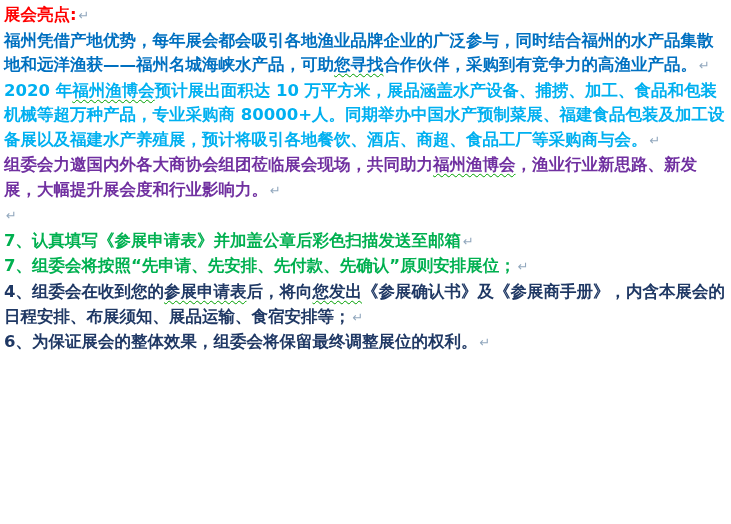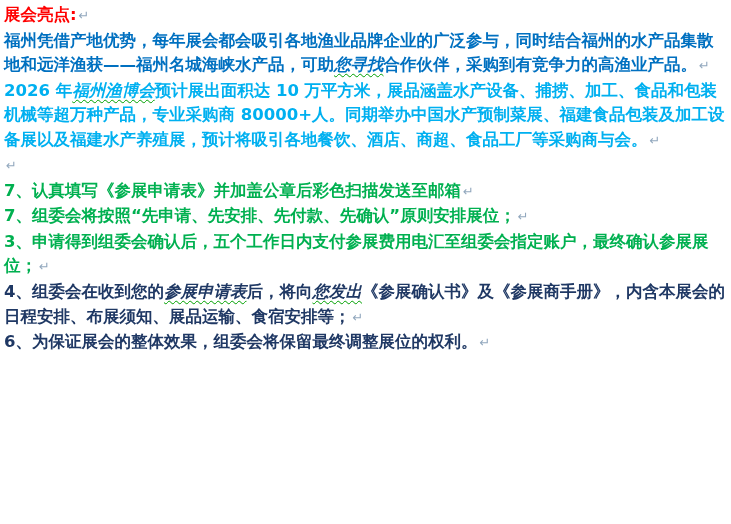--- a/index.html
+++ b/index.html
@@ -25,35 +25,34 @@
     font-weight: bold;
     white-space: normal;
     word-break: break-all;
   }
   .wavy {
     text-decoration: underline;
     text-decoration-style: wavy;
     text-decoration-color: #00a000;
     text-decoration-thickness: 1px;
     text-underline-offset: 3px;
-    font-style: italic;
   }
   .pilcrow {
     font-size: 13px;
     font-weight: normal;
     margin-left: 2px;
     vertical-align: baseline;
   }
 </style>
 </head>
 <body>
 
 <div class="page" id="doc-root">
     <div class="line" style="color: rgb(255, 0, 0);"><span>展会亮点:</span><span class="pilcrow" style="color: rgb(146, 168, 190);">↵</span></div>
     <div class="line" style="color: rgb(0, 112, 192);"><span>福州凭借产地优势，每年展会都会吸引各地渔业品牌企业的广泛参与，同时结合福州的水产品集散地和远洋渔获——福州名城海峡水产品，可助</span><span class="wavy" style="text-decoration-color: rgb(0, 160, 0);">您寻找</span><span>合作伙伴，采购到有竞争力的高渔业产品。</span><span class="pilcrow" style="color: rgb(146, 168, 190);">↵</span></div>
-    <div class="line" style="color: rgb(0, 176, 240);"><span>2026 年</span><span class="wavy" style="text-decoration-color: rgb(0, 160, 0);">福州渔博会</span><span>预计展出面积达 10 万平方米，展品涵盖水产设备、捕捞、加工、食品和包装机械等超万种产品，专业采购商 80000+人。同期举办中国水产预制菜展、福建食品包装及加工设备展以及福建水产养殖展，预计将吸引各地餐饮、酒店、商超、食品工厂等采购商与会。</span><span class="pilcrow" style="color: rgb(146, 168, 190);">↵</span></div>
+    <div class="line" style="color: rgb(0, 176, 240);"><span>2020 年</span><span class="wavy" style="text-decoration-color: rgb(0, 160, 0);">福州渔博会</span><span>预计展出面积达 10 万平方米，展品涵盖水产设备、捕捞、加工、食品和包装机械等超万种产品，专业采购商 80000+人。同期举办中国水产预制菜展、福建食品包装及加工设备展以及福建水产养殖展，预计将吸引各地餐饮、酒店、商超、食品工厂等采购商与会。</span><span class="pilcrow" style="color: rgb(146, 168, 190);">↵</span></div>
+    <div class="line" style="color: rgb(112, 48, 160);"><span>组委会力邀国内外各大商协会组团莅临展会现场，共同助力</span><span class="wavy" style="text-decoration-color: rgb(0, 160, 0);">福州渔博会</span><span>，渔业行业新思路、新发展，大幅提升展会度和行业影响力。</span><span class="pilcrow" style="color: rgb(146, 168, 190);">↵</span></div>
     <div class="line" style="color: rgb(31, 56, 100);"><span class="pilcrow" style="color: rgb(146, 168, 190);">↵</span></div>
     <div class="line" style="color: rgb(0, 176, 80);"><span>7、认真填写《参展申请表》并加盖公章后彩色扫描发送至邮箱</span><span class="pilcrow" style="color: rgb(146, 168, 190);">↵</span></div>
     <div class="line" style="color: rgb(0, 176, 80);"><span>7、组委会将按照“先申请、先安排、先付款、先确认”原则安排展位；</span><span class="pilcrow" style="color: rgb(146, 168, 190);">↵</span></div>
-    <div class="line" style="color: rgb(0, 176, 80);"><span>3、申请得到组委会确认后，五个工作日内支付参展费用电汇至组委会指定账户，最终确认参展展位；</span><span class="pilcrow" style="color: rgb(146, 168, 190);">↵</span></div>
     <div class="line" style="color: rgb(31, 56, 100);"><span>4、组委会在收到您的</span><span class="wavy" style="text-decoration-color: rgb(0, 160, 0);">参展申请表</span><span>后，将向</span><span class="wavy" style="text-decoration-color: rgb(0, 160, 0);">您发出</span><span>《参展确认书》及《参展商手册》，内含本展会的日程安排、布展须知、展品运输、食宿安排等；</span><span class="pilcrow" style="color: rgb(146, 168, 190);">↵</span></div>
     <div class="line" style="color: rgb(31, 56, 100);"><span>6、为保证展会的整体效果，组委会将保留最终调整展位的权利。</span><span class="pilcrow" style="color: rgb(146, 168, 190);">↵</span></div>
   </div>
 
 </body></html>

